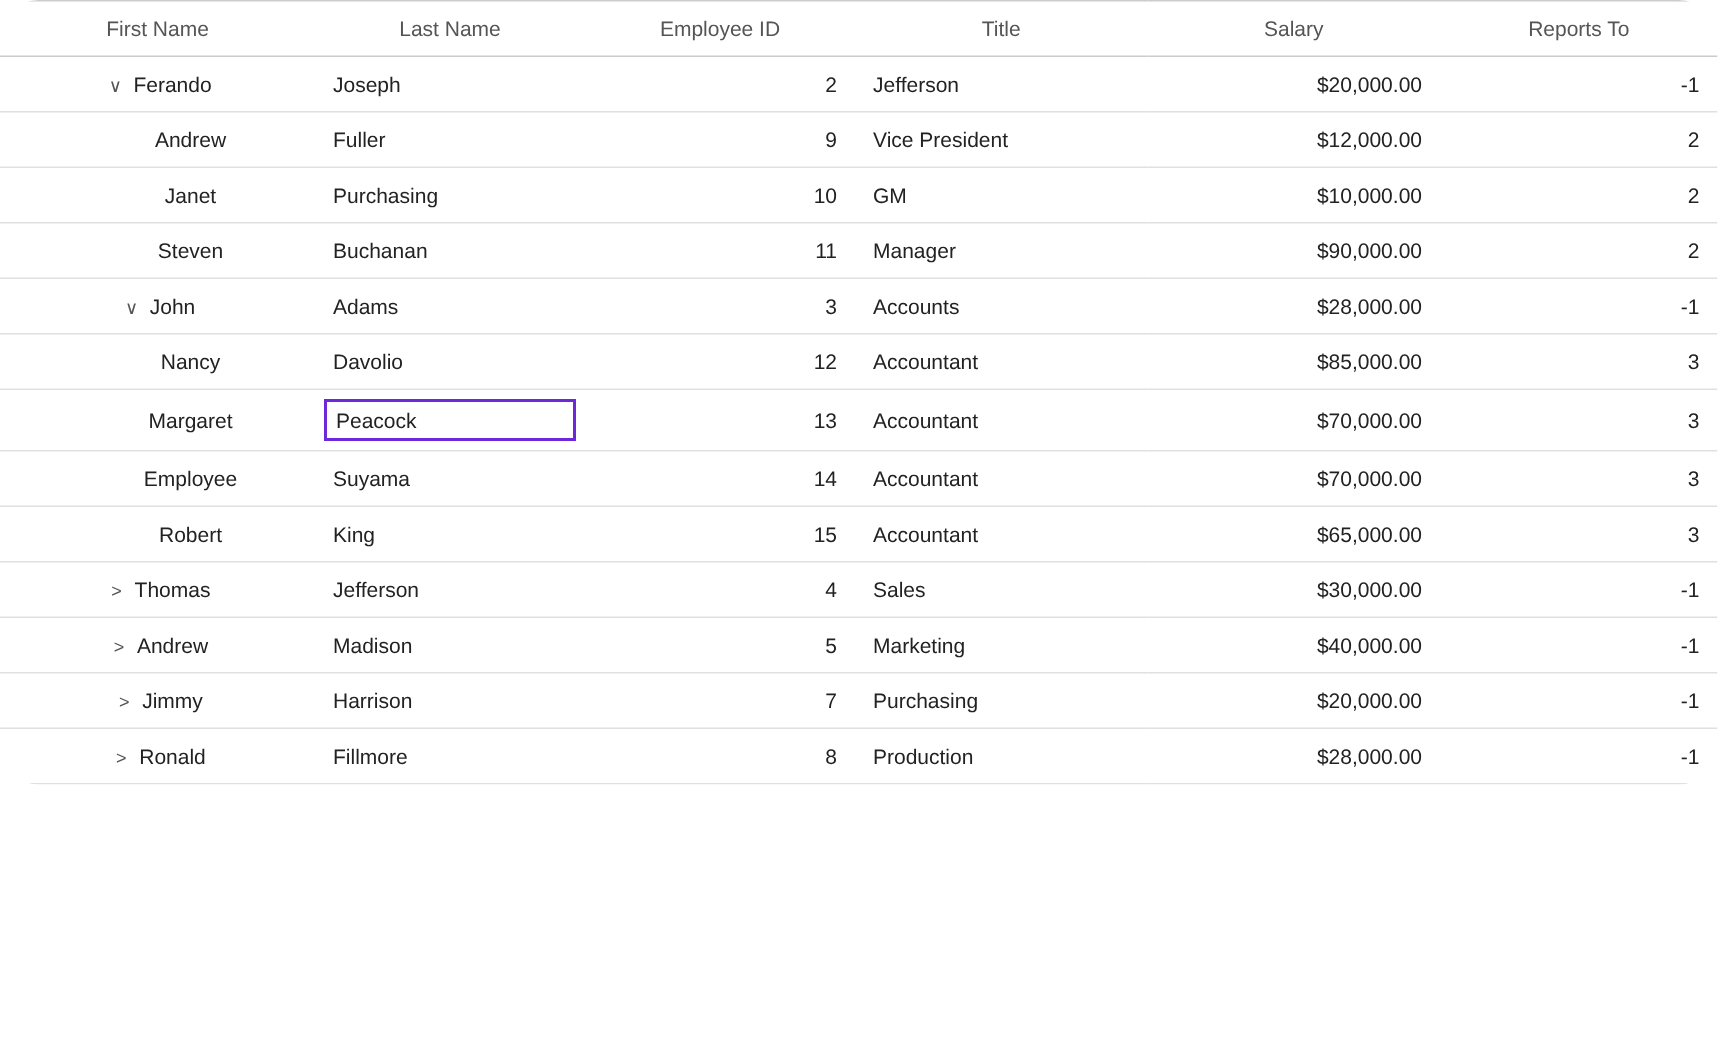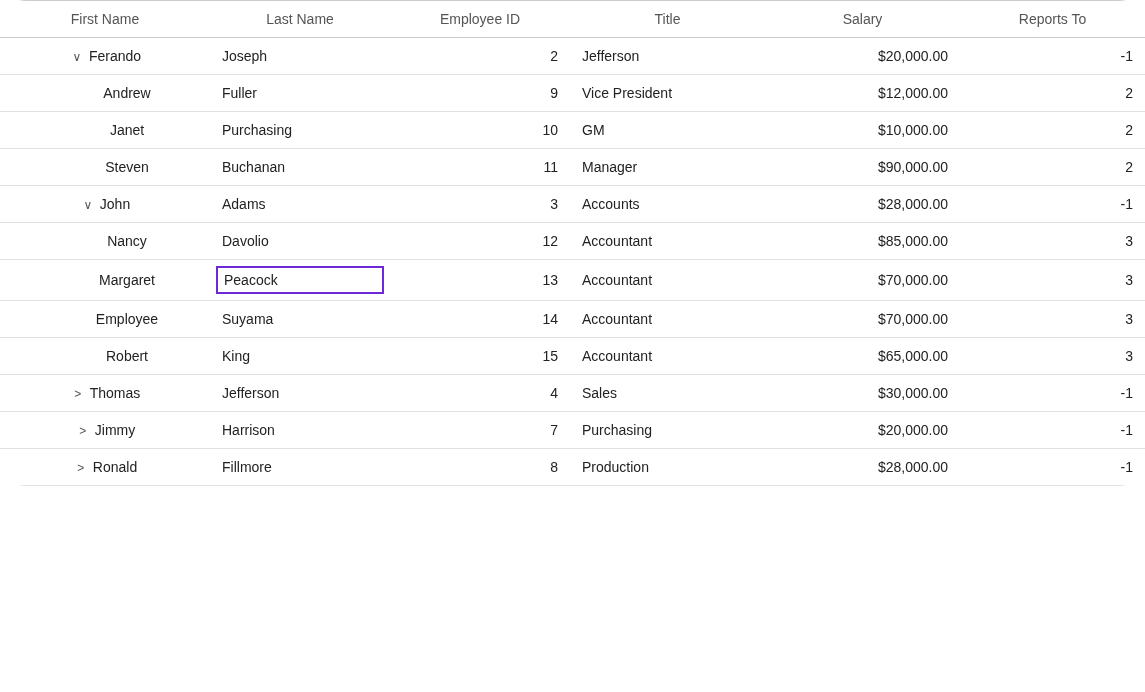--- a/index.html
+++ b/index.html
@@ -180,20 +180,28 @@
         </tr>
         <tr>
           <td class="first-name"><span class="expand-icon">&gt;</span><span>Thomas</span></td>
           <td class="last-name">Jefferson</td>
           <td class="emp-id">4</td>
           <td class="title">Sales</td>
           <td class="salary">$30,000.00</td>
           <td class="reports">-1</td>
         </tr>
         <tr>
+          <td class="first-name"><span class="expand-icon">&gt;</span><span>Andrew</span></td>
+          <td class="last-name">Madison</td>
+          <td class="emp-id">5</td>
+          <td class="title">Marketing</td>
+          <td class="salary">$40,000.00</td>
+          <td class="reports">-1</td>
+        </tr>
+        <tr>
           <td class="first-name"><span class="expand-icon">&gt;</span><span>Jimmy</span></td>
           <td class="last-name">Harrison</td>
           <td class="emp-id">7</td>
           <td class="title">Purchasing</td>
           <td class="salary">$20,000.00</td>
           <td class="reports">-1</td>
         </tr>
         <tr>
           <td class="first-name"><span class="expand-icon">&gt;</span><span>Ronald</span></td>
           <td class="last-name">Fillmore</td>

